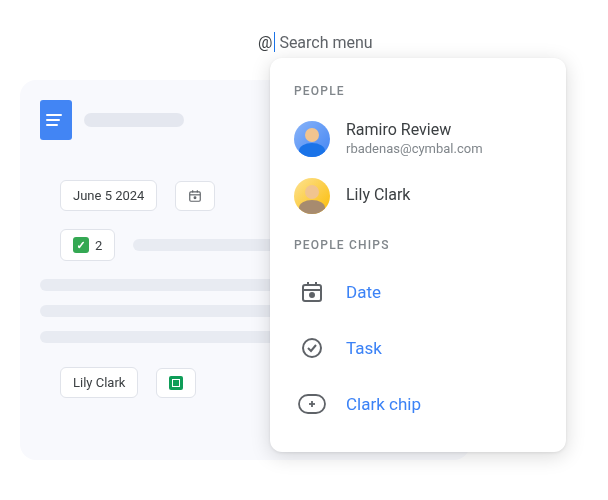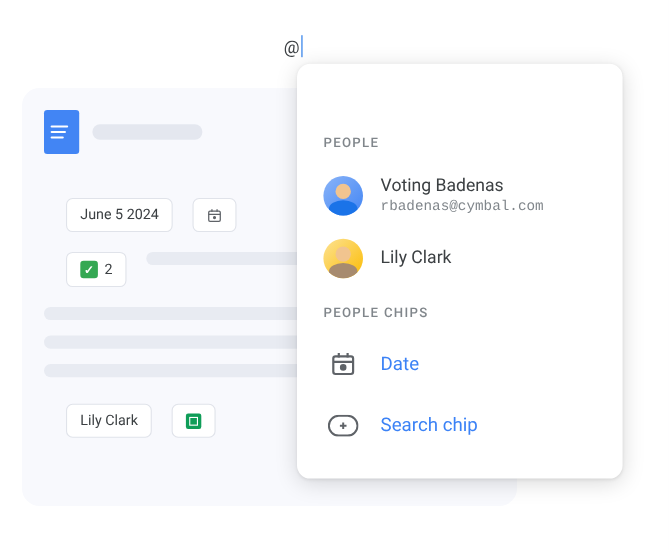--- a/index.html
+++ b/index.html
@@ -63,20 +63,21 @@
     .title-skeleton {
       width: 100px;
       height: 14px;
       background: #e4e7ef;
       border-radius: 7px;
     }
     .chip-row {
       display: flex;
       gap: 18px;
       margin-bottom: 18px;
+      align-items: center;
       padding-left: 20px;
     }
     .chip {
       display: inline-flex;
       align-items: center;
       gap: 6px;
       background: #fff;
       border: 1px solid #e0e3ea;
       border-radius: 6px;
       padding: 7px 12px;
@@ -151,21 +152,20 @@
       border-radius: 12px;
       box-shadow: 0 4px 20px rgba(0,0,0,0.15), 0 1px 3px rgba(0,0,0,0.08);
       padding: 20px 0;
     }
     .section-label {
       font-size: 12px;
       letter-spacing: 1.2px;
       color: #80868b;
       padding: 6px 24px 12px;
       font-weight: 500;
-      margin-top: 39px;
     }
     .menu-item {
       display: flex;
       align-items: center;
       gap: 16px;
       padding: 10px 24px;
       cursor: pointer;
     }
     .avatar {
       width: 36px;
@@ -207,21 +207,20 @@
       flex-direction: column;
       line-height: 1.3;
     }
     .person-name {
       font-size: 16px;
       color: #3c4043;
     }
     .person-email {
       font-size: 13px;
       color: #80868b;
-      font-family: Liberation Mono, monospace;
     }
     .chip-icon {
       width: 36px;
       height: 36px;
       display: flex;
       align-items: center;
       justify-content: center;
       color: #5f6368;
       flex-shrink: 0;
     }
@@ -277,29 +276,30 @@
     </div>
     <div class="chip">
       <span class="sheets-icon"></span>
     </div>
   </div>
 </div>
 
 <div class="search-row">
   <span class="at-sign">@</span>
   <span class="cursor"></span>
+  <span>Search menu</span>
 </div>
 
 <div class="menu-popup">
   <div class="section-label">PEOPLE</div>
 
   <div class="menu-item">
     <div class="avatar"></div>
     <div class="person-info">
-      <span class="person-name">Voting Badenas</span>
+      <span class="person-name">Ramiro Review</span>
       <span class="person-email">rbadenas@cymbal.com</span>
     </div>
   </div>
 
   <div class="menu-item">
     <div class="avatar two"></div>
     <div class="person-info">
       <span class="person-name">Lily Clark</span>
     </div>
   </div>
@@ -312,24 +312,33 @@
         <rect x="3" y="5" width="18" height="16" rx="2"></rect>
         <line x1="3" y1="10" x2="21" y2="10"></line>
         <line x1="8" y1="2" x2="8" y2="6"></line>
         <line x1="16" y1="2" x2="16" y2="6"></line>
         <circle cx="12" cy="15" r="2" fill="#5f6368"></circle>
       </svg>
     </div>
     <span class="chip-label">Date</span>
   </div>
 
+  <div class="menu-item">
+    <div class="chip-icon">
+      <svg width="24" height="24" viewBox="0 0 24 24" fill="none" stroke="#5f6368" stroke-width="2">
+        <circle cx="12" cy="12" r="9"></circle>
+        <path d="M8 12l3 3 5-6"></path>
+      </svg>
+    </div>
+    <span class="chip-label">Task</span>
+  </div>
 
   <div class="menu-item">
     <div class="chip-icon">
       <svg width="28" height="20" viewBox="0 0 28 20" fill="none" stroke="#5f6368" stroke-width="1.8">
         <rect x="1" y="1" width="26" height="18" rx="9"></rect>
         <line x1="11" y1="10" x2="17" y2="10"></line>
         <line x1="14" y1="7" x2="14" y2="13"></line>
       </svg>
     </div>
-    <span class="chip-label">Search chip</span>
+    <span class="chip-label">Clark chip</span>
   </div>
 </div>
 
 </body></html>

